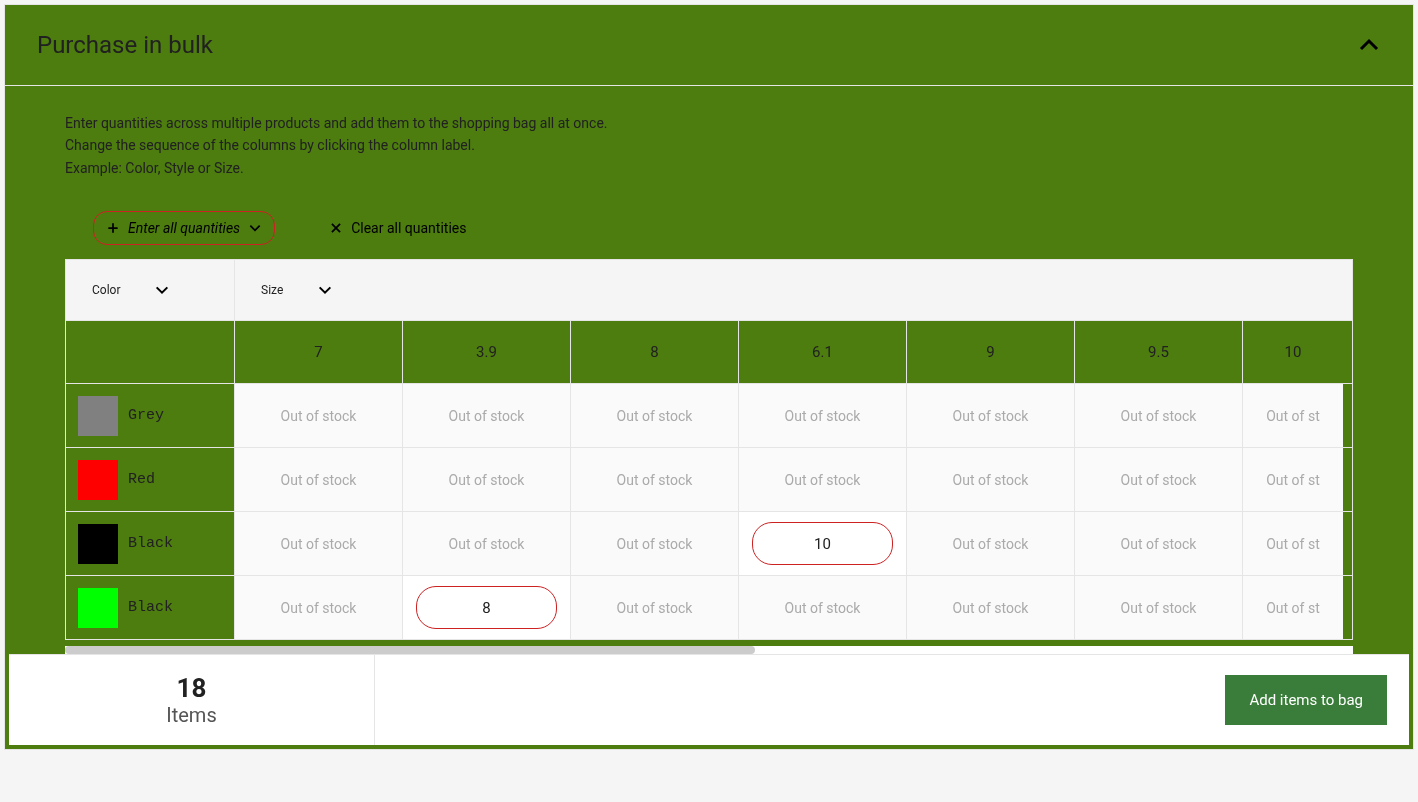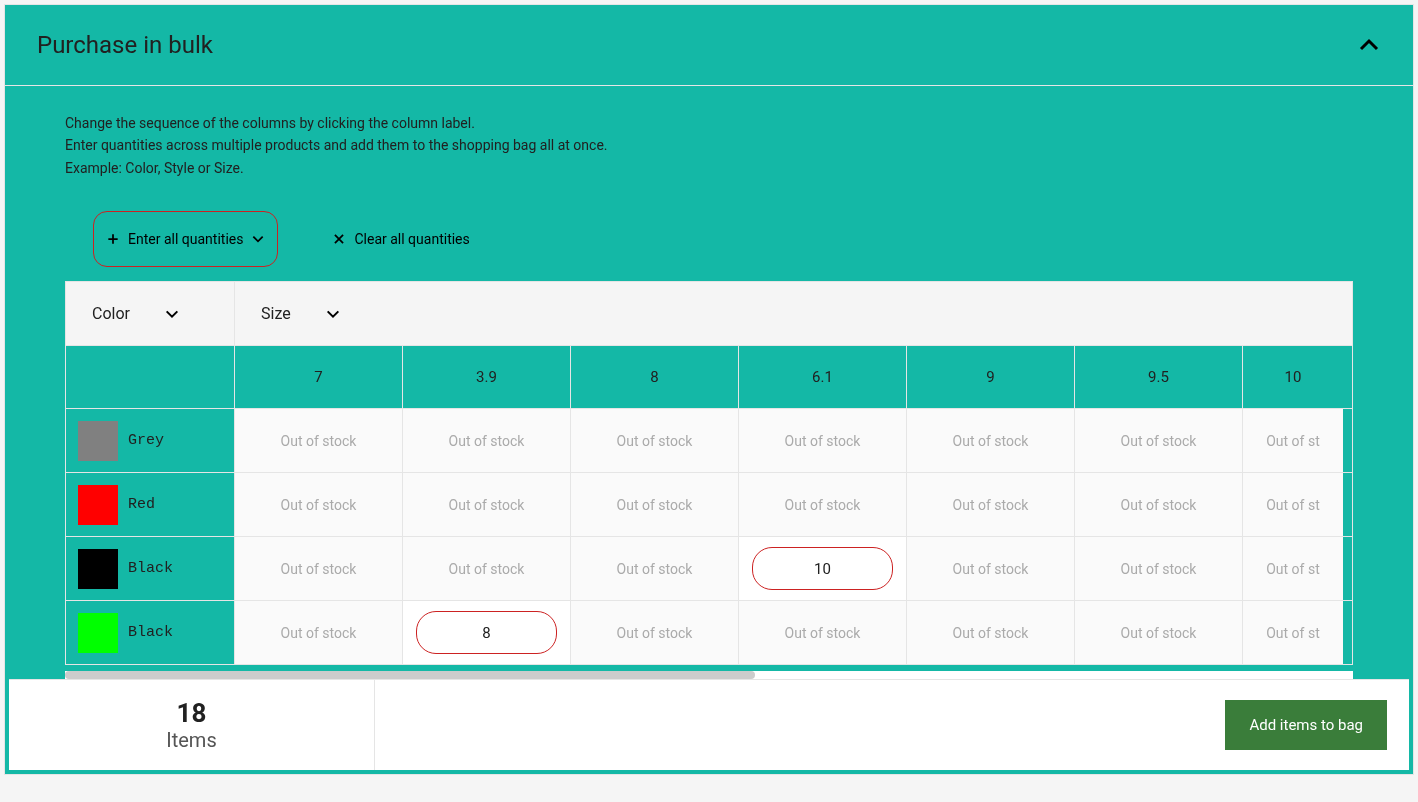--- a/index.html
+++ b/index.html
@@ -1,29 +1,29 @@
 <!DOCTYPE html>
 <html><head>
   <meta charset="utf-8">
   <style>
     * { box-sizing: border-box; margin: 0; padding: 0; }
     body { font-family: -apple-system, BlinkMacSystemFont, "Segoe UI", Roboto, Arial, sans-serif; background: #f5f5f5; padding: 4px; color: #212121; }
-    .panel { background: #14b8a6; border: 1px solid #e5e5e5; }
+    .panel { background: #4d7c0f; border: 1px solid #e5e5e5; }
     .header { display: flex; align-items: center; justify-content: space-between; padding: 26px 32px; border-bottom: 1px solid #e5e5e5; }
     .header h1 { font-size: 24px; font-weight: 400; }
     .chevron-up { width: 24px; height: 24px; cursor: pointer; }
     .content { padding: 26px 60px 10px 60px; }
     .desc { font-size: 14px; line-height: 1.6; margin-bottom: 32px; }
     .actions { display: flex; align-items: center; gap: 44px; padding-left: 28px; margin-bottom: 14px; }
     .action-btn { display: inline-flex; align-items: center; gap: 8px; font-size: 14px; cursor: pointer; background: none; border: none; font-family: inherit; padding: 8px 10px; }
-    .enter-all { border: 1.5px solid #c22; border-radius: 14px; padding: 19px 12px; }
+    .enter-all { border: 1.5px solid #c22; border-radius: 14px; padding: 8px 12px; font-style: italic; }
     .action-btn svg { width: 14px; height: 14px; }
     .table-wrap { border: 1px solid #e5e5e5; overflow-x: hidden; }
     .top-headers { display: flex; background: #f5f5f5; }
-    .th-cell { padding: 22px 26px; display: flex; align-items: center; gap: 34px; font-size: 16px; }
+    .th-cell { padding: 22px 26px; display: flex; align-items: center; gap: 34px; font-size: 12px; }
     .th-cell.color { width: 169px; border-right: 1px solid #e5e5e5; }
     .th-cell.size { width: 168px; }
     .th-cell svg { width: 16px; height: 16px; }
     .size-row { display: flex; border-top: 1px solid #e5e5e5; }
     .size-spacer { width: 169px; border-right: 1px solid #e5e5e5; }
     .size-col { width: 168px; border-right: 1px solid #e5e5e5; text-align: center; padding: 22px 0; font-size: 15px; flex-shrink: 0; }
     .size-col:last-child { border-right: none; }
     .data-row { display: flex; border-top: 1px solid #e5e5e5; height: 64px; align-items: stretch; }
     .row-label { width: 169px; border-right: 1px solid #e5e5e5; display: flex; align-items: center; padding: 0 12px; gap: 10px; font-size: 15px; flex-shrink: 0; font-family: Liberation Mono, monospace; }
     .swatch { width: 40px; height: 40px; flex-shrink: 0; }
@@ -48,22 +48,22 @@
     <h1>Purchase in bulk</h1>
     <span class="chevron-up">
       <svg viewBox="0 0 24 24">
           <path d="M4 16 L12 8 L20 16" stroke="#000" stroke-width="3" fill="none"></path>
         </svg>
     </span>
   </div>
 
   <div class="content">
     <div class="desc">
+      <div>Enter quantities across multiple products and add them to the shopping bag all at once.</div>
       <div>Change the sequence of the columns by clicking the column label.</div>
-      <div>Enter quantities across multiple products and add them to the shopping bag all at once.</div>
       <div>Example: Color, Style or Size.</div>
     </div>
 
     <div class="actions">
       <button class="action-btn enter-all">
         <svg viewBox="0 0 24 24">
             <path d="M12 4 V20 M4 12 H20" stroke="#000" stroke-width="3"></path>
           </svg>
         <span>Enter all quantities</span>
         <svg viewBox="0 0 24 24">

